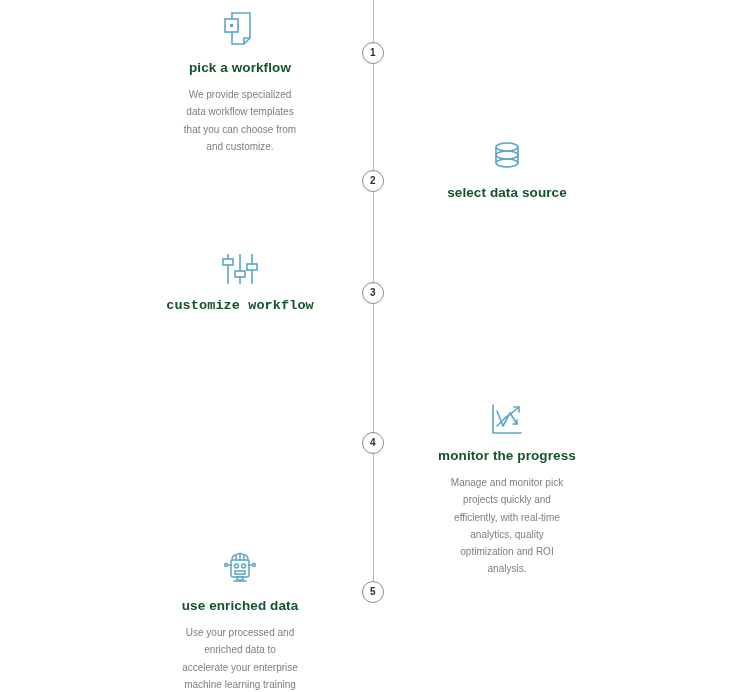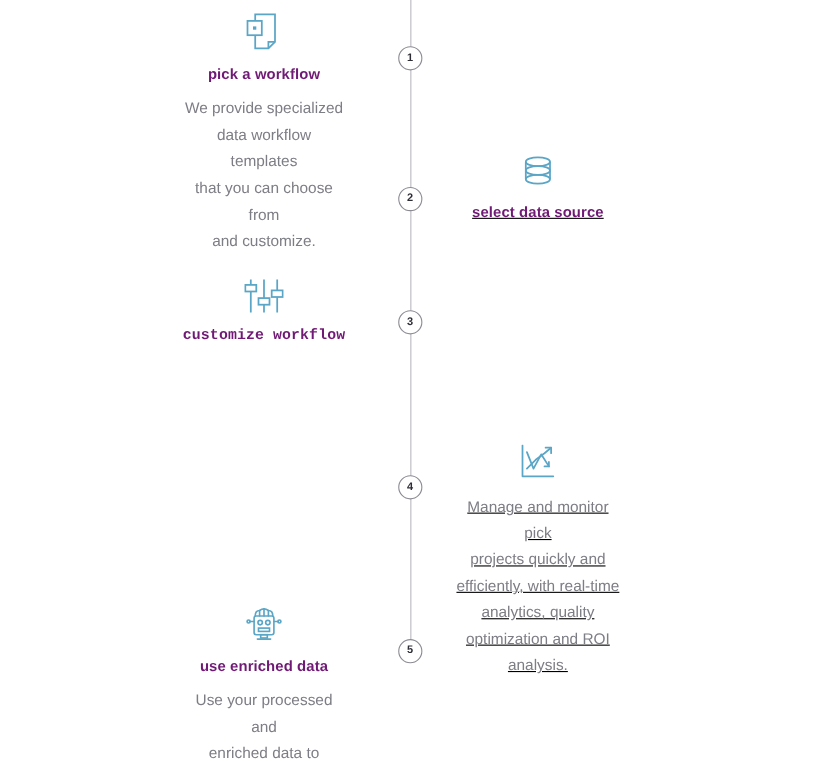--- a/index.html
+++ b/index.html
@@ -46,41 +46,41 @@
     letter-spacing: 0.2px;
   }
 
   
   .step {
     position: absolute;
     width: 260px;
     text-align: center;
   }
   .step.left  { left: 110px; }
-  .step.right { left: 359px; text-decoration: underline; }
+  .step.right { left: 377px; }
 
   .step-icon {
     height: 40px;
     display: flex;
     align-items: flex-end;
     justify-content: center;
     margin-bottom: 12px;
   }
   .step-icon svg { display: block; }
 
   .step-title {
     font-size: 13.5px;
     font-weight: 700;
-    color: #701a75;
+    color: #14532d;
     letter-spacing: 0.1px;
     margin: 12px 0 10px 0;
     line-height: 1.2;
   }
   .step-body {
-    font-size: 14px;
+    font-size: 10px;
     color: #7d7d85;
     line-height: 1.72;
     margin: 0 auto;
     width: 150px;
     white-space: pre-line;
   }
   .step.right .step-body { width: 152px; }
 </style>
 </head>
 <body>
@@ -151,20 +151,21 @@
     <div class="step right" style="top: 396px;">
       <div class="step-icon">
         <svg width="34" height="32" viewBox="0 0 34 32" fill="none" stroke="#5ba6c6" stroke-width="1.6" stroke-linecap="round" stroke-linejoin="round">
         <path d="M3 1 V29 H31"></path>
         <path d="M7 7 L13 22 L20 9 L27 20"></path>
         <path d="M7 22 L15 14 L23 8 L29 3"></path>
         <path d="M24 3 H29 V8"></path>
         <path d="M27 16 L27 20 L23 20"></path>
       </svg>
       </div>
+      <h3 class="step-title">monitor the progress</h3>
       <p class="step-body">Manage and monitor pick
 projects quickly and
 efficiently, with real-time
 analytics, quality
 optimization and ROI
 analysis.</p>
     </div>
     <div class="step left" style="top: 546px;">
       <div class="step-icon">
         <svg width="34" height="34" viewBox="0 0 34 34" fill="none" stroke="#5ba6c6" stroke-width="1.5" stroke-linecap="round">

